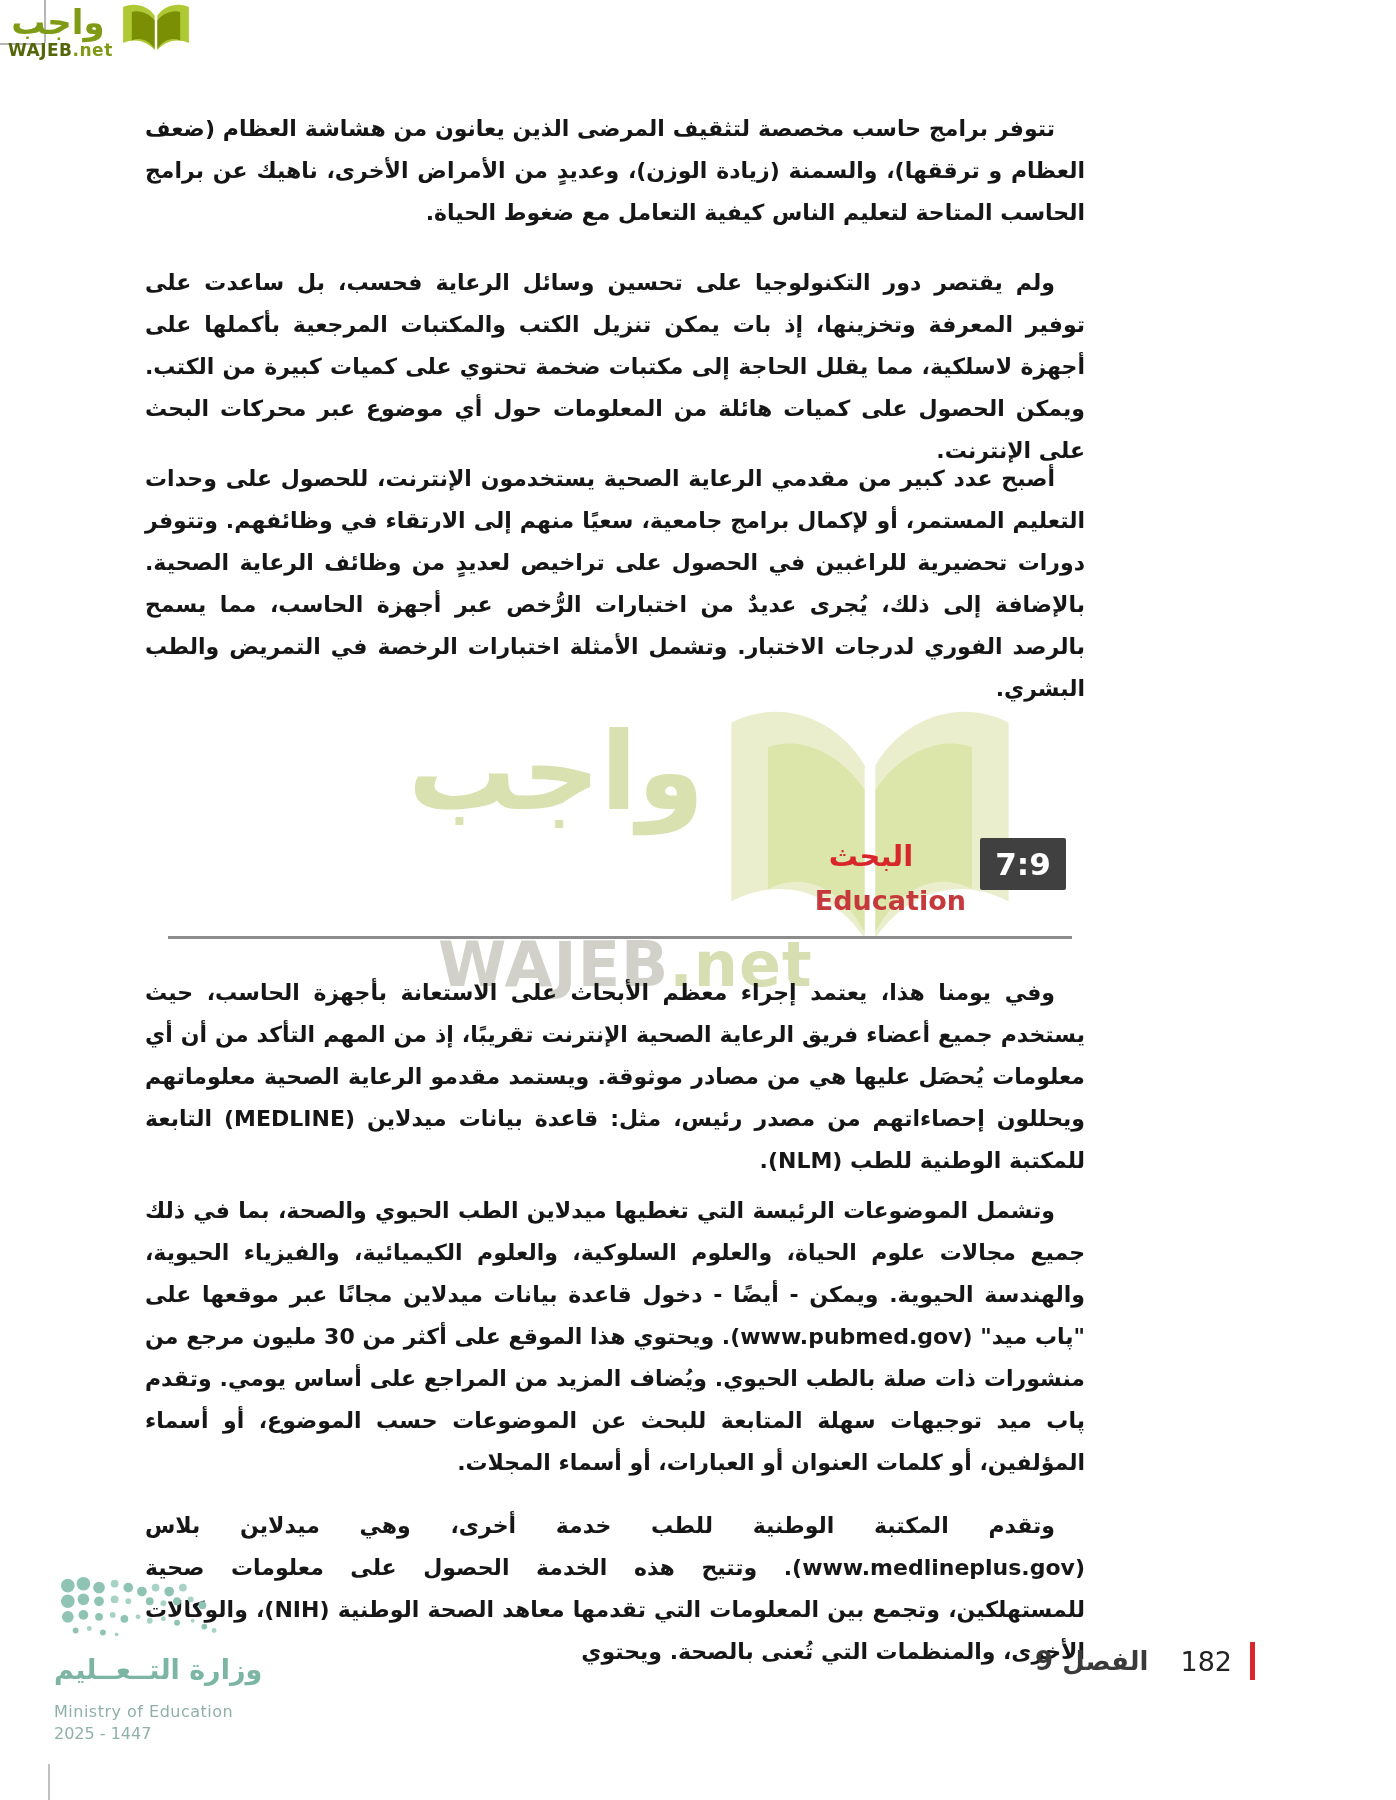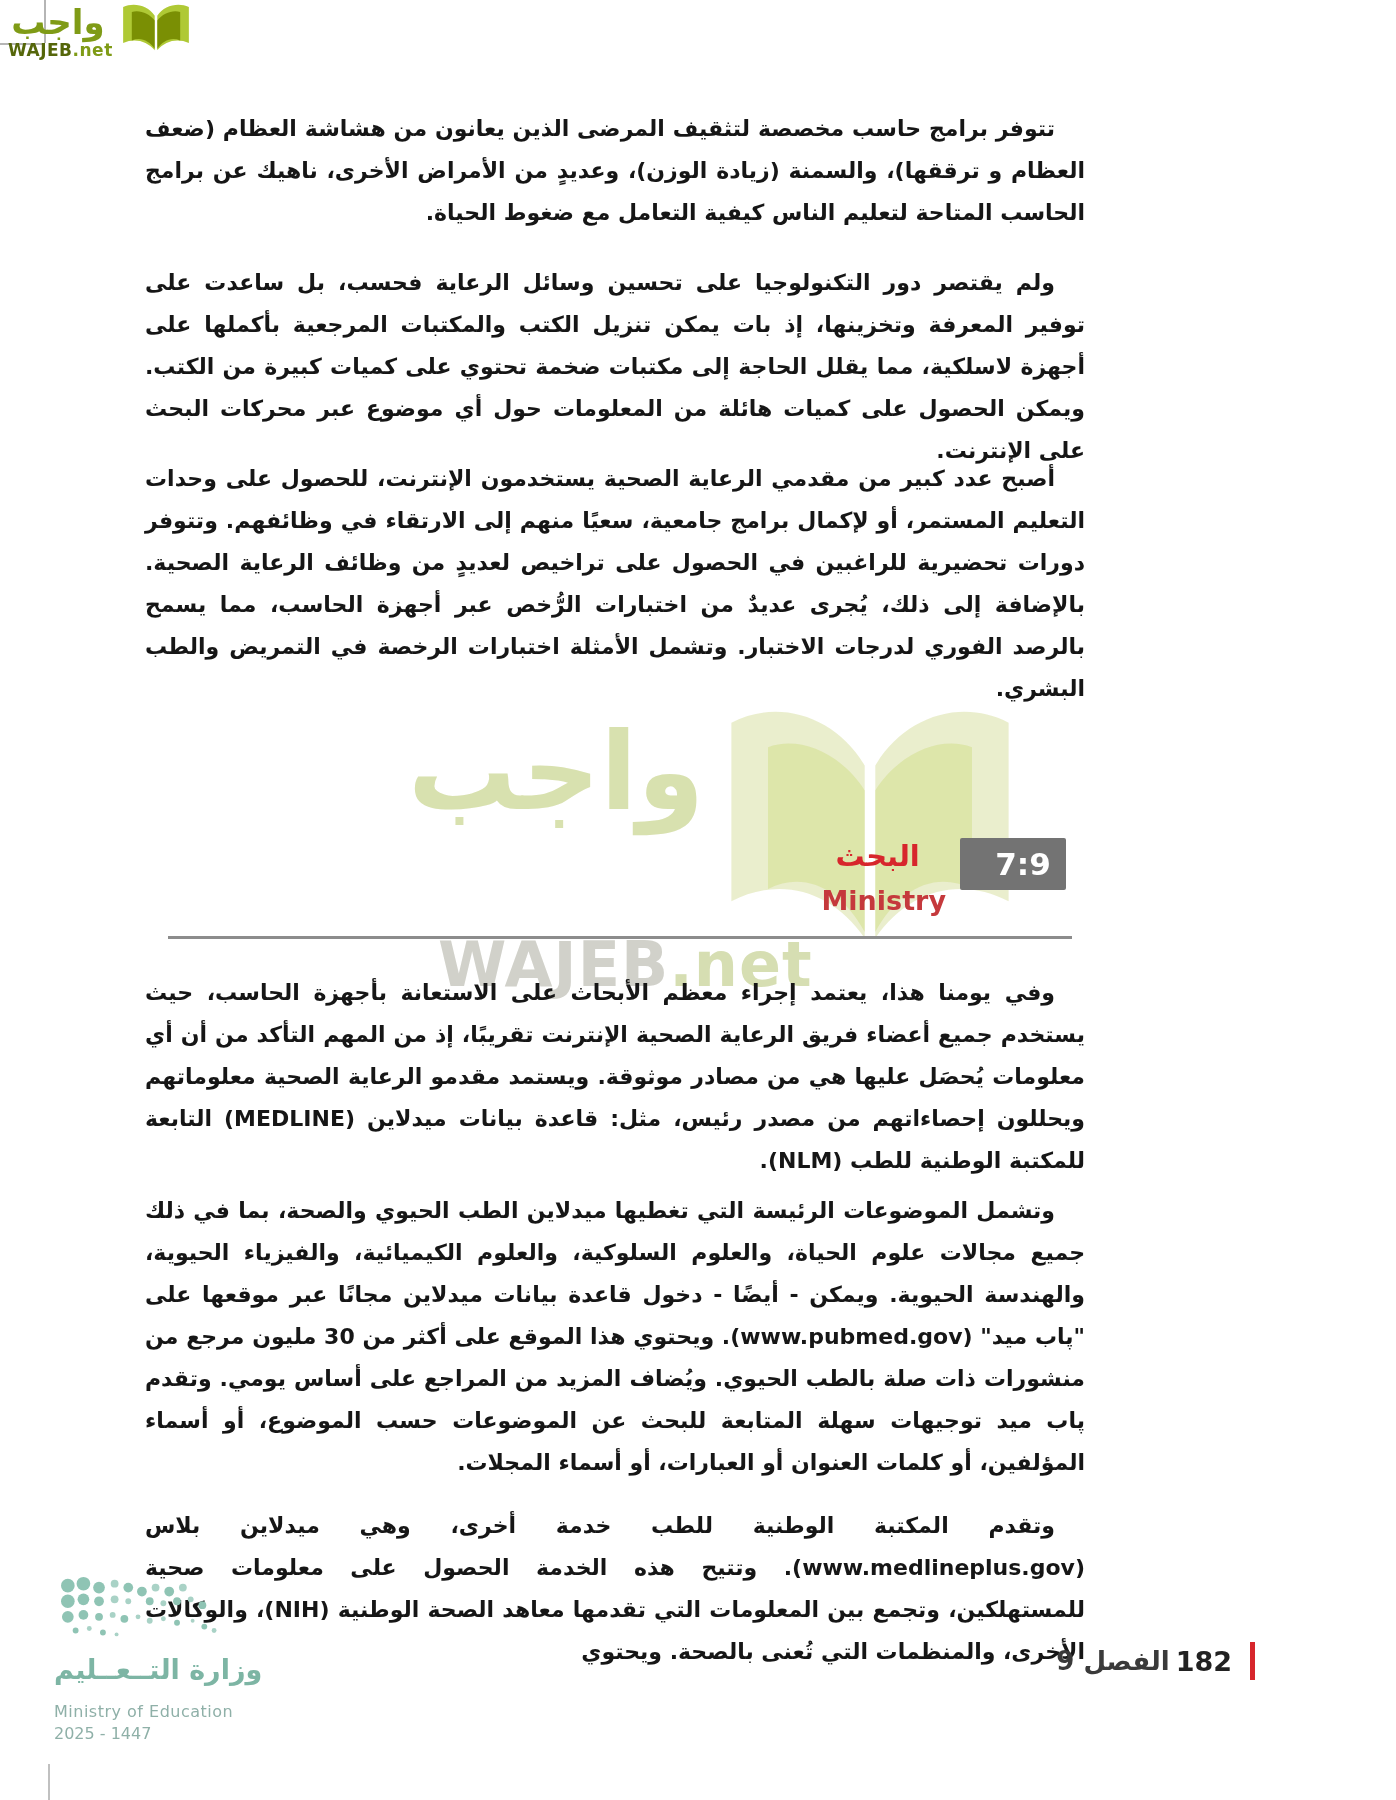--- a/index.html
+++ b/index.html
@@ -47,33 +47,33 @@
 
   
   .check{position:absolute;right:321px;top:692px;width:760px;z-index:1;text-align:right;}
   .check-bar{position:absolute;right:-14px;top:4px;width:6px;height:76px;background:#d7262c;}
   .check-title{margin:0;font-size:27px;font-weight:bold;color:#d7262c;line-height:34px;}
   .check-q{margin:10px 0 0 0;font-size:21px;font-weight:bold;color:#1d1d1d;line-height:30px;}
 
   
   .section{position:absolute;right:330px;top:838px;display:flex;flex-direction:row;align-items:flex-start;z-index:2;}
   .section-num{
-    width:86px;height:52px;background:#737373;color:#ffffff;
+    width:86px;height:52px;background:#404040;color:#ffffff;
     font-size:31px;font-weight:bold;display:flex;align-items:center;justify-content:center;
-    direction:ltr;border-radius:2px;padding-left:20px;
+    direction:ltr;border-radius:2px;
   }
   .section-titles{margin-left:0;margin-right:0;padding-left:0;text-align:left;margin-top:2px;}
   .section-ar{font-size:29px;font-weight:bold;color:#d7262c;line-height:32px;margin-left:14px;margin-right:14px;}
   .section-en{font-size:27px;font-weight:bold;color:#c5393c;line-height:30px;direction:ltr;margin-right:14px;margin-top:14px;}
   .rule{position:absolute;left:168px;right:324px;top:936px;height:3px;background:#8c8c8c;z-index:1;}
 
   
   .footer{position:absolute;right:141px;top:1642px;display:flex;align-items:center;z-index:1;direction:rtl;}
   .footer-bar{width:5px;height:38px;background:#d7262c;margin-left:18px;}
-  .footer-page{font-size:27px;font-weight:bold;color:#222222;margin-left:6px;direction:ltr;}
+  .footer-page{font-size:27px;font-weight:normal;color:#222222;margin-left:32px;direction:ltr;}
   .footer-chapter{font-size:26px;color:#3a3a3a;font-weight:bold;}
 
   
   .ministry{position:absolute;left:54px;top:1572px;width:230px;direction:ltr;z-index:1;}
   .ministry-dots{width:170px;height:78px;display:block;}
   .ministry-ar{font-size:27px;font-weight:bold;color:#7db5a4;direction:rtl;text-align:left;margin-top:4px;line-height:32px;}
   .ministry-en{font-size:16px;color:#8fb0a8;margin-top:16px;letter-spacing:.5px;}
   .ministry-years{font-size:16px;color:#8fb0a8;margin-top:3px;}
 </style>
 </head>
@@ -113,21 +113,21 @@
 
   <p class="para p1">تتوفر برامج حاسب مخصصة لتثقيف المرضى الذين يعانون من هشاشة العظام (ضعف العظام و ترققها)، والسمنة (زيادة الوزن)، وعديدٍ من الأمراض الأخرى، ناهيك عن برامج الحاسب المتاحة لتعليم الناس كيفية التعامل مع ضغوط الحياة.</p>
   <p class="para p2">ولم يقتصر دور التكنولوجيا على تحسين وسائل الرعاية فحسب، بل ساعدت على توفير المعرفة وتخزينها، إذ بات يمكن تنزيل الكتب والمكتبات المرجعية بأكملها على أجهزة لاسلكية، مما يقلل الحاجة إلى مكتبات ضخمة تحتوي على كميات كبيرة من الكتب. ويمكن الحصول على كميات هائلة من المعلومات حول أي موضوع عبر محركات البحث على الإنترنت.</p>
   <p class="para p3">أصبح عدد كبير من مقدمي الرعاية الصحية يستخدمون الإنترنت، للحصول على وحدات التعليم المستمر، أو لإكمال برامج جامعية، سعيًا منهم إلى الارتقاء في وظائفهم. وتتوفر دورات تحضيرية للراغبين في الحصول على تراخيص لعديدٍ من وظائف الرعاية الصحية. بالإضافة إلى ذلك، يُجرى عديدٌ من اختبارات الرُّخص عبر أجهزة الحاسب، مما يسمح بالرصد الفوري لدرجات الاختبار. وتشمل الأمثلة اختبارات الرخصة في التمريض والطب البشري.</p>
 
 
   <div class="section">
     <div class="section-num">7:9</div>
     <div class="section-titles">
       <div class="section-ar">البحث</div>
-      <div class="section-en">Ministry</div>
+      <div class="section-en">Education</div>
     </div>
   </div>
   <div class="rule"></div>
 
   <p class="para rp1">وفي يومنا هذا، يعتمد إجراء معظم الأبحاث على الاستعانة بأجهزة الحاسب، حيث يستخدم جميع أعضاء فريق الرعاية الصحية الإنترنت تقريبًا، إذ من المهم التأكد من أن أي معلومات يُحصَل عليها هي من مصادر موثوقة. ويستمد مقدمو الرعاية الصحية معلوماتهم ويحللون إحصاءاتهم من مصدر رئيس، مثل: قاعدة بيانات ميدلاين (MEDLINE) التابعة للمكتبة الوطنية للطب (NLM).</p>
   <p class="para rp2">وتشمل الموضوعات الرئيسة التي تغطيها ميدلاين الطب الحيوي والصحة، بما في ذلك جميع مجالات علوم الحياة، والعلوم السلوكية، والعلوم الكيميائية، والفيزياء الحيوية، والهندسة الحيوية. ويمكن - أيضًا - دخول قاعدة بيانات ميدلاين مجانًا عبر موقعها على "پاب ميد" (www.pubmed.gov). ويحتوي هذا الموقع على أكثر من 30 مليون مرجع من منشورات ذات صلة بالطب الحيوي. ويُضاف المزيد من المراجع على أساس يومي. وتقدم پاب ميد توجيهات سهلة المتابعة للبحث عن الموضوعات حسب الموضوع، أو أسماء المؤلفين، أو كلمات العنوان أو العبارات، أو أسماء المجلات.</p>
   <p class="para rp3">وتقدم المكتبة الوطنية للطب خدمة أخرى، وهي ميدلاين بلاس (www.medlineplus.gov). وتتيح هذه الخدمة الحصول على معلومات صحية للمستهلكين، وتجمع بين المعلومات التي تقدمها معاهد الصحة الوطنية (NIH)، والوكالات الأخرى، والمنظمات التي تُعنى بالصحة. ويحتوي</p>
 
   <div class="footer">
     <div class="footer-bar"></div>

